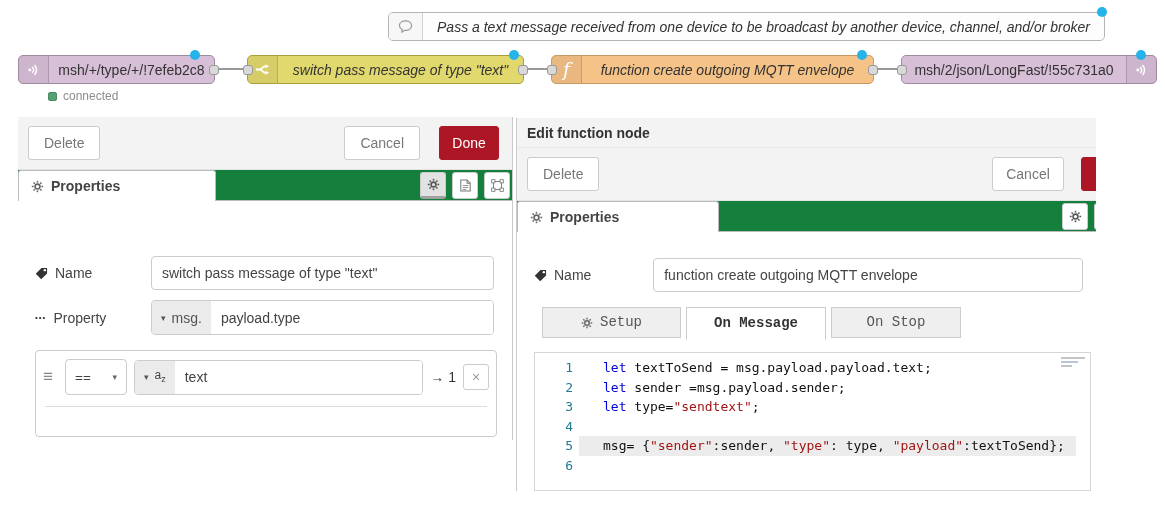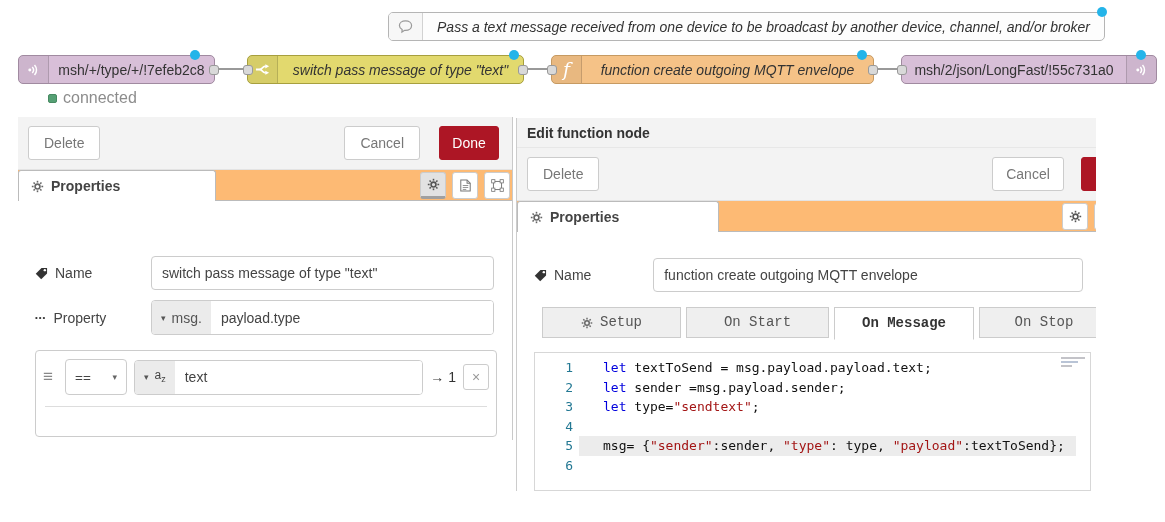--- a/index.html
+++ b/index.html
@@ -24,36 +24,36 @@
   #comment-node { left:388px; top:12px; width:717px; background:#fdfdfd; border:1px solid #b5b5b5; }
   #comment-node .icon-region { background:#f7f7f7; width:34px; }
   #mqtt-in-node { left:18px; top:55px; width:197px; background:#d8bfd8; border:1px solid #a08aa0; }
   #switch-node  { left:247px; top:55px; width:277px; background:#e2d96e; border:1px solid #a79f3e; }
   #function-node{ left:551px; top:55px; width:323px; background:#f5c287; border:1px solid #c69a62; }
   #mqtt-out-node{ left:901px; top:55px; width:256px; background:#d8bfd8; border:1px solid #a08aa0; }
   .fn-glyph { font-family:"DejaVu Serif",serif; font-style:italic; font-size:19px; color:#fff; line-height:1; }
 
   .status-row { position:absolute; left:29px; top:33px; display:flex; align-items:center; gap:6px; }
   .status-square { width:9px; height:9px; border-radius:2px; background:#55a074; border:1px solid #478a62; }
-  .status-text { font-size:16px; color:#8c8c8c; }
+  .status-text { font-size:12px; color:#8c8c8c; }
 
   
   .panel { position:absolute; background:#fff; }
   #switch-panel { left:18px; top:117px; width:495px; height:323px; border-right:1px solid #c9c9c9; }
   #function-panel { left:516px; top:118px; width:580px; height:373px; border-left:1px solid #ccc; overflow:hidden; }
 
   .panel-header { height:30px; line-height:30px; background:#f3f3f3; border-bottom:1px solid #e7e7e7;
                   font-weight:bold; font-size:14px; color:#333; padding:0 10px; }
   .btn-bar { position:relative; height:53px; background:#f3f3f3; border-bottom:1px solid #e3e3e3; }
   .btn { position:absolute; top:9px; height:34px; line-height:32px; padding:0 15px; background:#fff;
          border:1px solid #ccc; border-radius:3px; font-size:14px; color:#777; text-align:center; cursor:pointer; }
   .btn-red { background:#ad1625; border-color:#ad1625; color:#fff; }
   .btn-delete { left:10px; }
 
-  .tab-bar { position:relative; height:31px; background:#fdba74; border-bottom:1px solid #bbb; }
+  .tab-bar { position:relative; height:31px; background:#15803d; border-bottom:1px solid #bbb; }
   .props-tab { position:absolute; left:0; top:0; height:31px; background:#fff; border:1px solid #bbb;
                border-bottom:none; border-radius:3px 3px 0 0; display:flex; align-items:center; gap:7px;
                padding:0 12px; font-weight:bold; font-size:14px; color:#444; z-index:2; }
   .icon-btn { position:absolute; top:2px; width:26px; height:27px; background:#fff; border:1px solid #ccc;
               border-radius:3px; display:flex; align-items:center; justify-content:center; cursor:pointer; }
   .icon-btn.active { background:#e2e2e2; border-bottom:3px solid #a0a0a0; }
 
   .form-row { position:absolute; display:flex; align-items:center;gap:13px; }
   .form-label { display:flex; align-items:center; gap:7px; font-size:14px; color:#444; }
   .txt-input { height:34px; border:1px solid #ccc; border-radius:4px; font-size:14px; color:#444;
@@ -353,23 +353,20 @@
               <line x1="1" y1="8" x2="3.2" y2="8"></line>
               <line x1="12.8" y1="8" x2="15" y2="8"></line>
               <line x1="3.1" y1="3.1" x2="4.7" y2="4.7"></line>
               <line x1="11.3" y1="11.3" x2="12.9" y2="12.9"></line>
               <line x1="3.1" y1="12.9" x2="4.7" y2="11.3"></line>
               <line x1="11.3" y1="4.7" x2="12.9" y2="3.1"></line>
             </g>
           </svg>
         <span>Setup</span>
       </div>
-      <div class="func-tab" style="width:143px;">
-        <span>On Start</span>
-      </div>
       <div class="func-tab active" style="width:140px;">
         <span>On Message</span>
       </div>
       <div class="func-tab" style="width:130px;">
         <span>On Stop</span>
       </div>
     </div>
 
     <div class="code-editor">
       <div class="cline">

